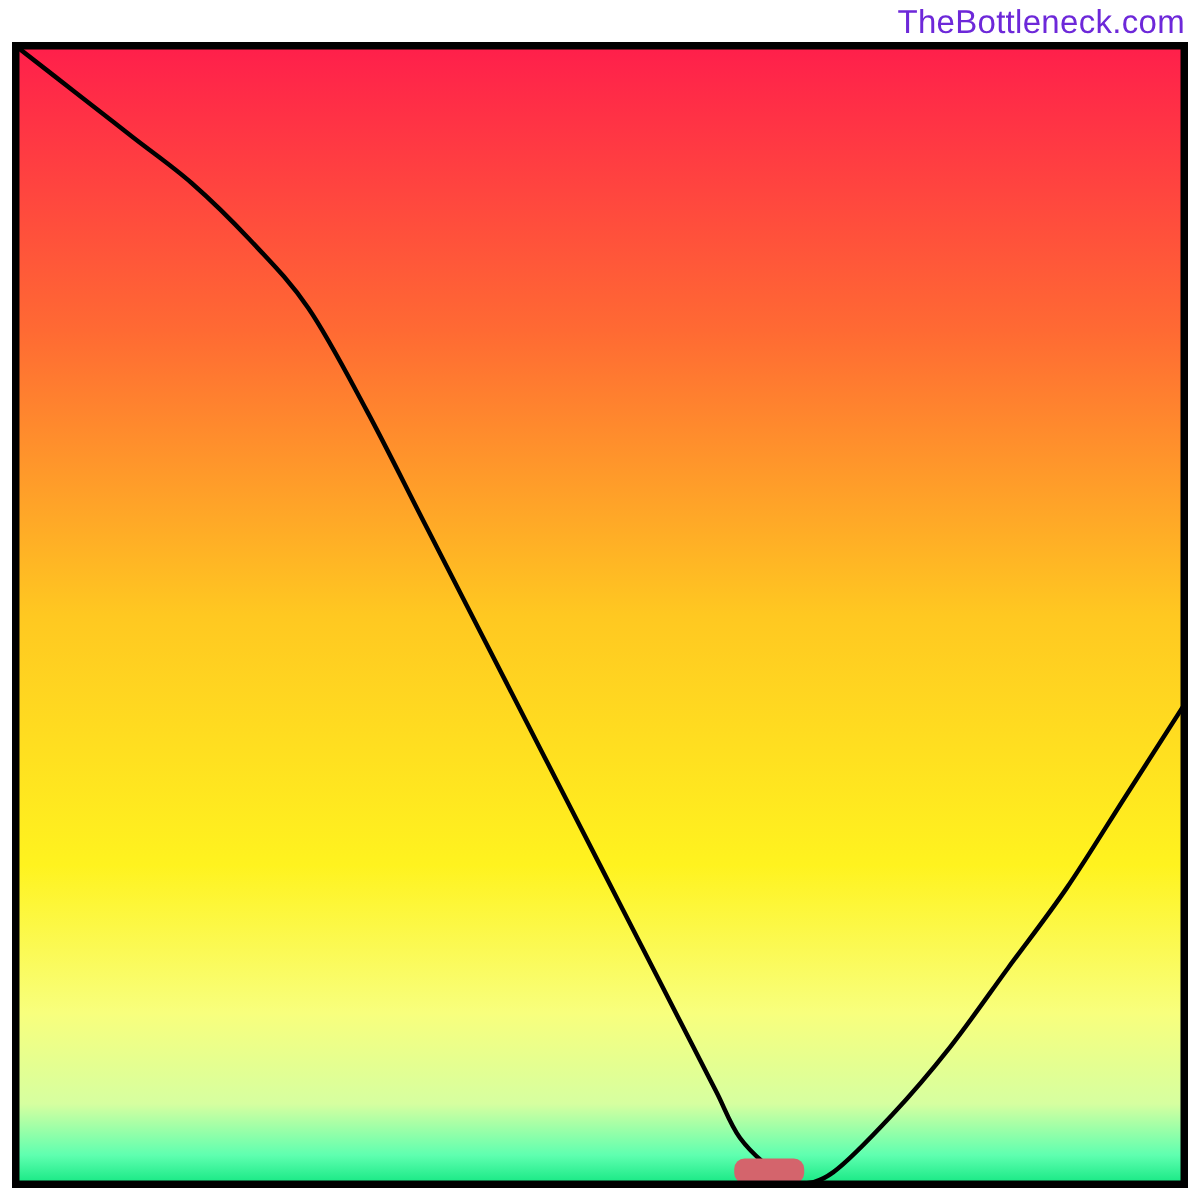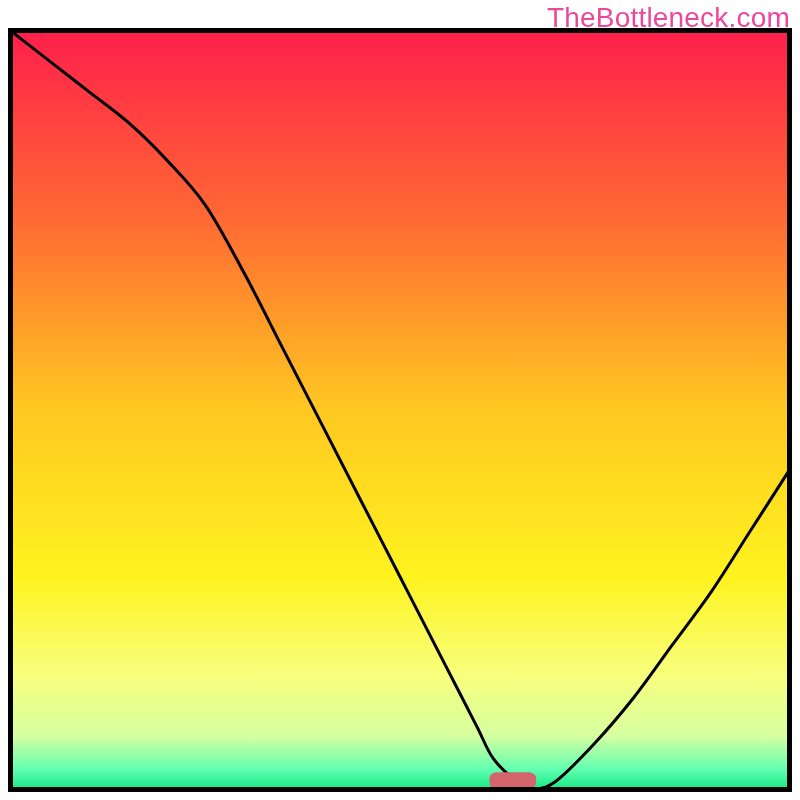--- a/index.html
+++ b/index.html
@@ -13,22 +13,22 @@
   }
   .container {
     position: relative;
     width: 800px;
     height: 800px;
   }
   .watermark {
     position: absolute;
     top: 2px;
     right: 10px;
-    font-size: 28px;
-    color: #ec4899;
+    font-size: 22px;
+    color: #6d28d9;
     font-weight: 400;
     letter-spacing: 0.2px;
     z-index: 20;
   }
   .plot-frame {
     position: absolute;
     left: 8px;
     top: 28px;
     width: 784px;
     height: 764px;

